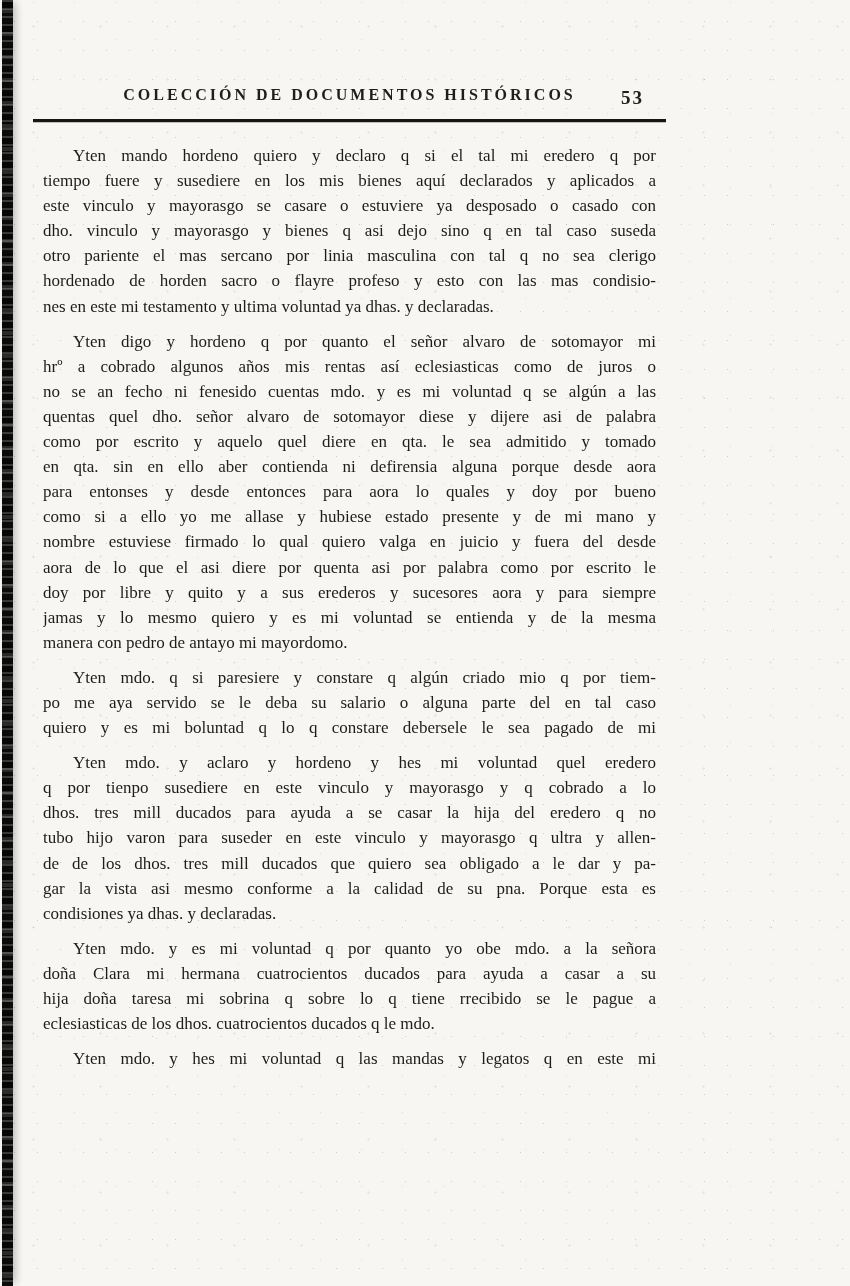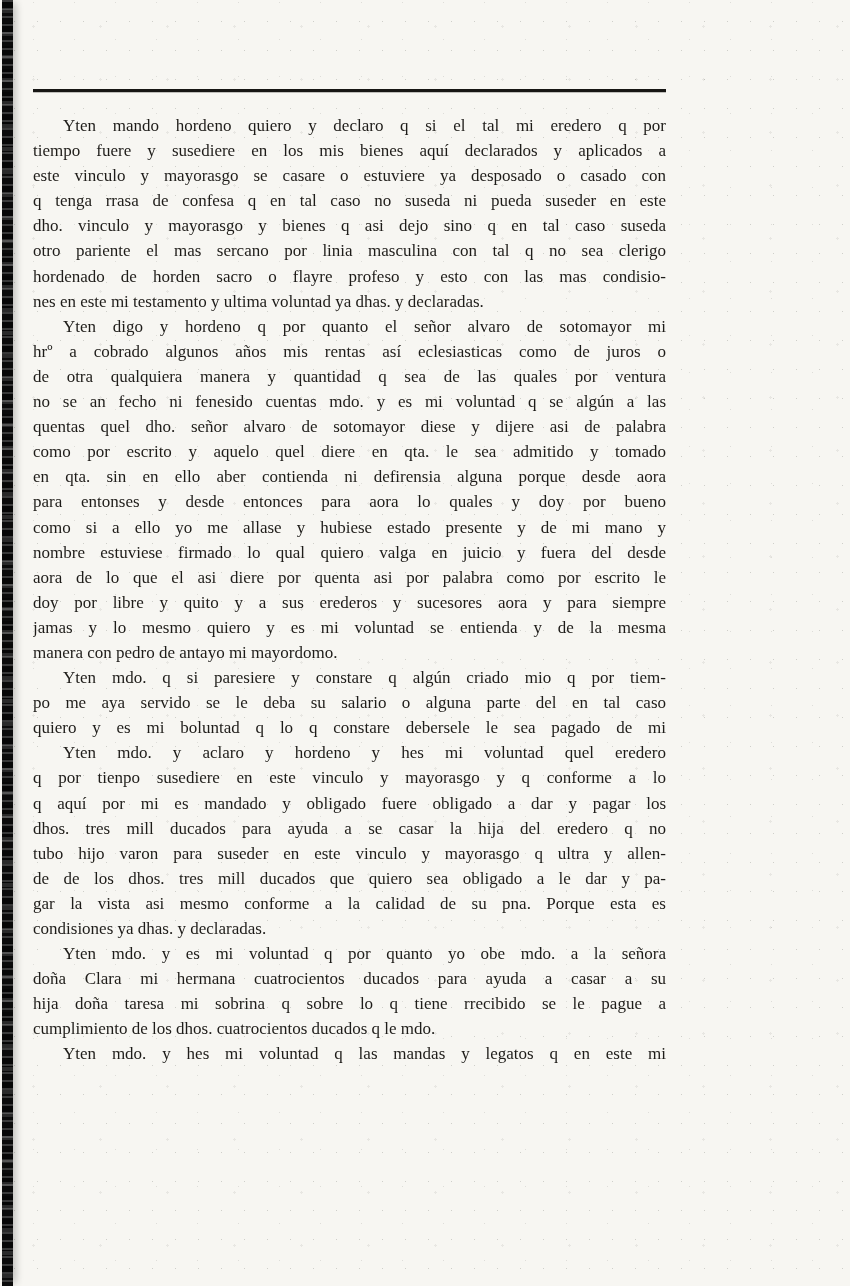--- a/index.html
+++ b/index.html
@@ -54,50 +54,52 @@
     font-size:17px;line-height:25.1px;
     color:#1e1c19;
   }
   .ln{
     text-align:justify;
     text-align-last:justify;
     height:25.1px;overflow:hidden;
   }
   .ln.first{text-indent:30px;}
   .ln.last{text-align-last:left;}
-  .para{margin:0;padding:0;}
+  .para{margin:10px;padding:0;}
 </style>
 </head>
 <body>
 
 <div class="page">
   <div class="binding"></div>
 
   <div class="content">
 
+    <div class="header">
+      <span class="title">COLECCIÓN DE DOCUMENTOS HISTÓRICOS</span>
+      <span class="pagenum">53</span>
+    </div>
 
     <div class="rule"></div>
 
     <div class="docbody">
 
       <div class="para">
         <div class="ln first">Yten mando hordeno quiero y declaro q si el tal mi eredero q por</div>
         <div class="ln">tiempo fuere y susediere en los mis bienes aquí declarados y aplicados a</div>
         <div class="ln">este vinculo y mayorasgo se casare o estuviere ya desposado o casado con</div>
-        <div class="ln">q tenga rrasa de confesa q en tal caso no suseda ni pueda suseder en este</div>
         <div class="ln">dho. vinculo y mayorasgo y bienes q asi dejo sino q en tal caso suseda</div>
         <div class="ln">otro pariente el mas sercano por linia masculina con tal q no sea clerigo</div>
         <div class="ln">hordenado de horden sacro o flayre profeso y esto con las mas condisio-</div>
         <div class="ln last">nes en este mi testamento y ultima voluntad ya dhas. y declaradas.</div>
       </div>
 
       <div class="para">
         <div class="ln first">Yten digo y hordeno q por quanto el señor alvaro de sotomayor mi</div>
         <div class="ln">hrº a cobrado algunos años mis rentas así eclesiasticas como de juros o</div>
-        <div class="ln">de otra qualquiera manera y quantidad q sea de las quales por ventura</div>
         <div class="ln">no se an fecho ni fenesido cuentas mdo. y es mi voluntad q se algún a las</div>
         <div class="ln">quentas quel dho. señor alvaro de sotomayor diese y dijere asi de palabra</div>
         <div class="ln">como por escrito y aquelo quel diere en qta. le sea admitido y tomado</div>
         <div class="ln">en qta. sin en ello aber contienda ni defirensia alguna porque desde aora</div>
         <div class="ln">para entonses y desde entonces para aora lo quales y doy por bueno</div>
         <div class="ln">como si a ello yo me allase y hubiese estado presente y de mi mano y</div>
         <div class="ln">nombre estuviese firmado lo qual quiero valga en juicio y fuera del desde</div>
         <div class="ln">aora de lo que el asi diere por quenta asi por palabra como por escrito le</div>
         <div class="ln">doy por libre y quito y a sus erederos y sucesores aora y para siempre</div>
         <div class="ln">jamas y lo mesmo quiero y es mi voluntad se entienda y de la mesma</div>
@@ -105,34 +107,33 @@
       </div>
 
       <div class="para">
         <div class="ln first">Yten mdo. q si paresiere y constare q algún criado mio q por tiem-</div>
         <div class="ln">po me aya servido se le deba su salario o alguna parte del en tal caso</div>
         <div class="ln">quiero y es mi boluntad q lo q constare debersele le sea pagado de mi</div>
       </div>
 
       <div class="para">
         <div class="ln first">Yten mdo. y aclaro y hordeno y hes mi voluntad quel eredero</div>
-        <div class="ln">q por tienpo susediere en este vinculo y mayorasgo y q conforme a lo</div>
-        <div class="ln">q aquí por mi es mandado y obligado fuere obligado a dar y pagar los</div>
+        <div class="ln">q por tienpo susediere en este vinculo y mayorasgo y q cobrado a lo</div>
         <div class="ln">dhos. tres mill ducados para ayuda a se casar la hija del eredero q no</div>
         <div class="ln">tubo hijo varon para suseder en este vinculo y mayorasgo q ultra y allen-</div>
         <div class="ln">de de los dhos. tres mill ducados que quiero sea obligado a le dar y pa-</div>
         <div class="ln">gar la vista asi mesmo conforme a la calidad de su pna. Porque esta es</div>
         <div class="ln last">condisiones ya dhas. y declaradas.</div>
       </div>
 
       <div class="para">
         <div class="ln first">Yten mdo. y es mi voluntad q por quanto yo obe mdo. a la señora</div>
         <div class="ln">doña Clara mi hermana cuatrocientos ducados para ayuda a casar a su</div>
         <div class="ln">hija doña taresa mi sobrina q sobre lo q tiene rrecibido se le pague a</div>
-        <div class="ln last">cumplimiento de los dhos. cuatrocientos ducados q le mdo.</div>
+        <div class="ln last">eclesiasticas de los dhos. cuatrocientos ducados q le mdo.</div>
       </div>
 
       <div class="para">
         <div class="ln first">Yten mdo. y hes mi voluntad q las mandas y legatos q en este mi</div>
       </div>
 
     </div>
   </div>
 </div>
 

